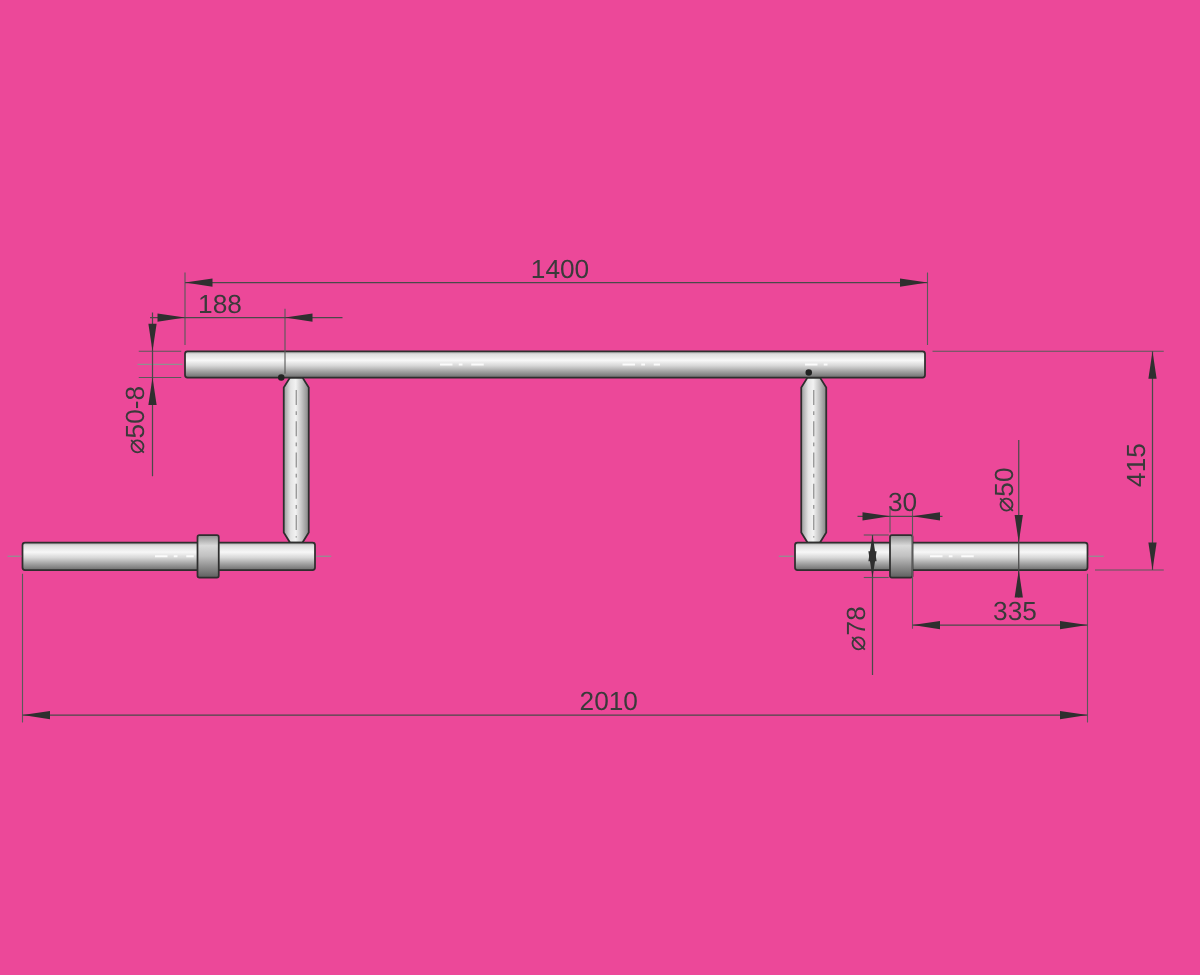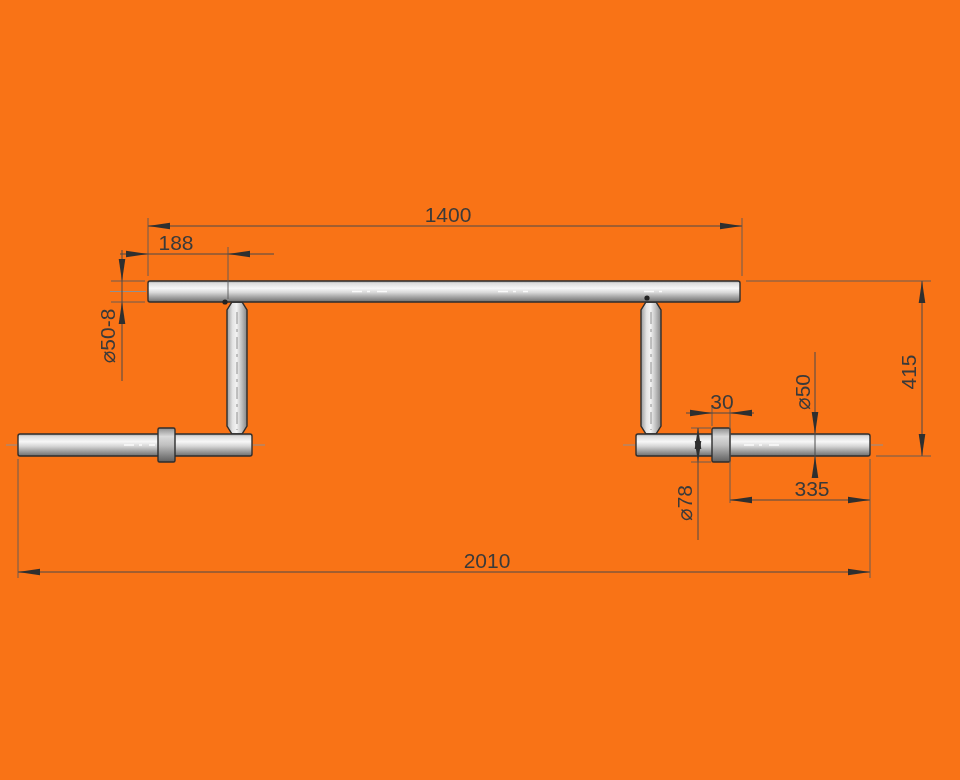--- a/index.html
+++ b/index.html
@@ -1,16 +1,16 @@
 <!DOCTYPE html>
 <html><head>
 <meta charset="utf-8">
 <style>
   html,body{margin:0;padding:0;background:#ffffff;}
-  .canvas{position:relative;width:960px;height:780px;background:#f97316;overflow:hidden;
+  .canvas{position:relative;width:960px;height:780px;background:#ec4899;overflow:hidden;
           font-family:"Liberation Sans","DejaVu Sans",sans-serif;}
   svg text{font-family:"Liberation Sans","DejaVu Sans",sans-serif;font-size:21px;fill:#3a3a3a;}
   .part{stroke:#2e2e2e;stroke-width:1.4;}
   .dimline{stroke:#4a4a4a;stroke-width:1;fill:none;}
   .extline{stroke:#5a5a5a;stroke-width:0.9;fill:none;}
   .arrow{fill:#2f2f2f;stroke:none;}
   .cl-gray{stroke:#909090;stroke-width:1;fill:none;}
   .cl-dash{stroke:#8f8f8f;stroke-width:1;fill:none;stroke-dasharray:12 5 3 5;}
   .cl-white{stroke:rgba(255,255,255,0.88);stroke-width:1.6;fill:none;stroke-dasharray:10 5 3 7;}
 </style>

